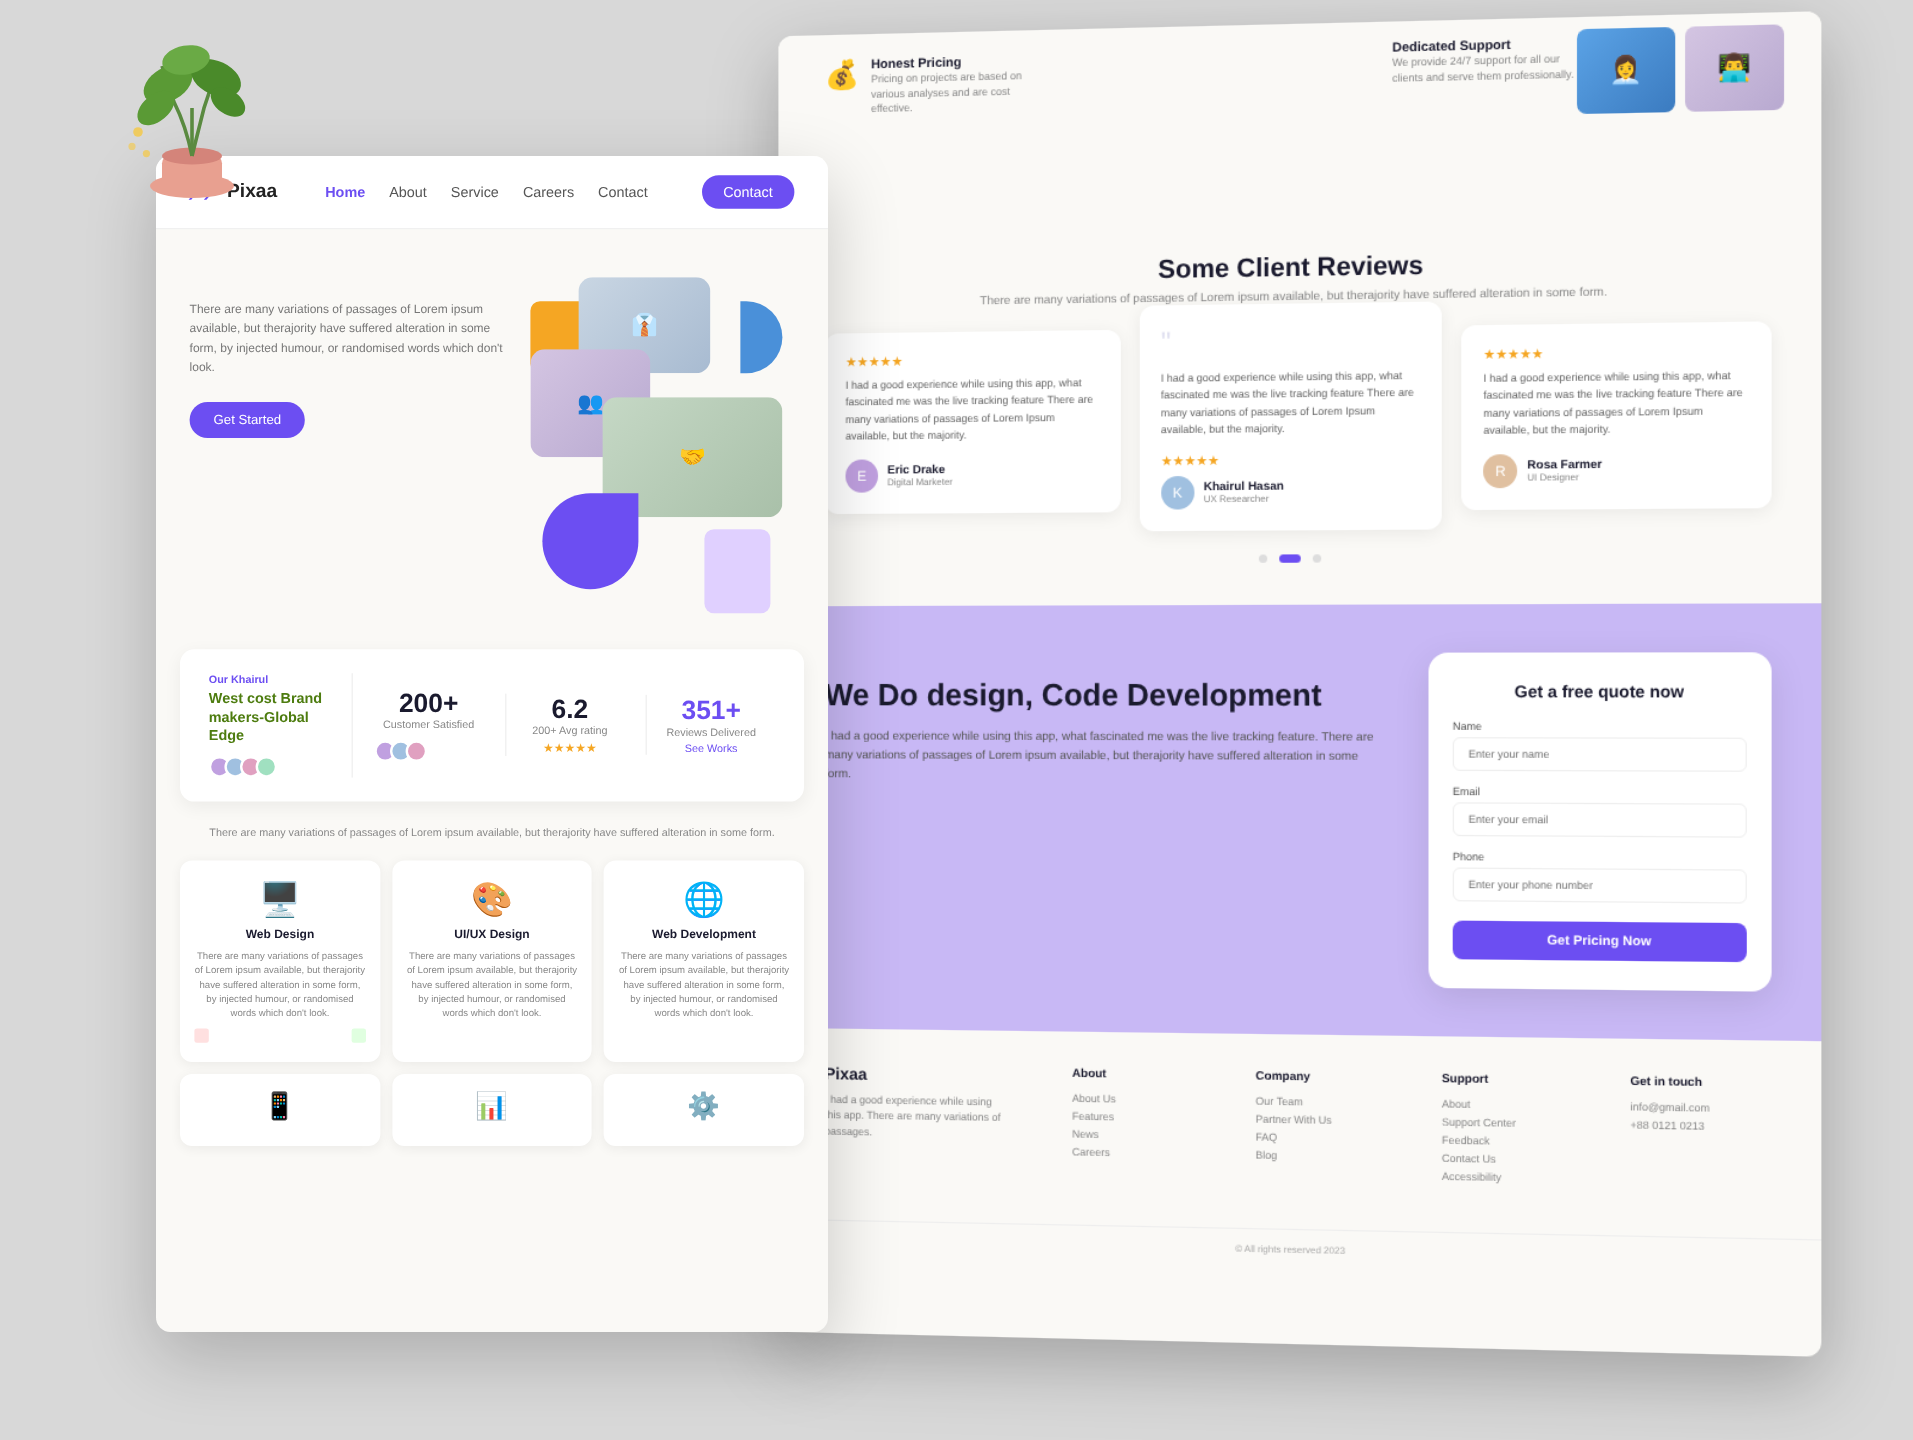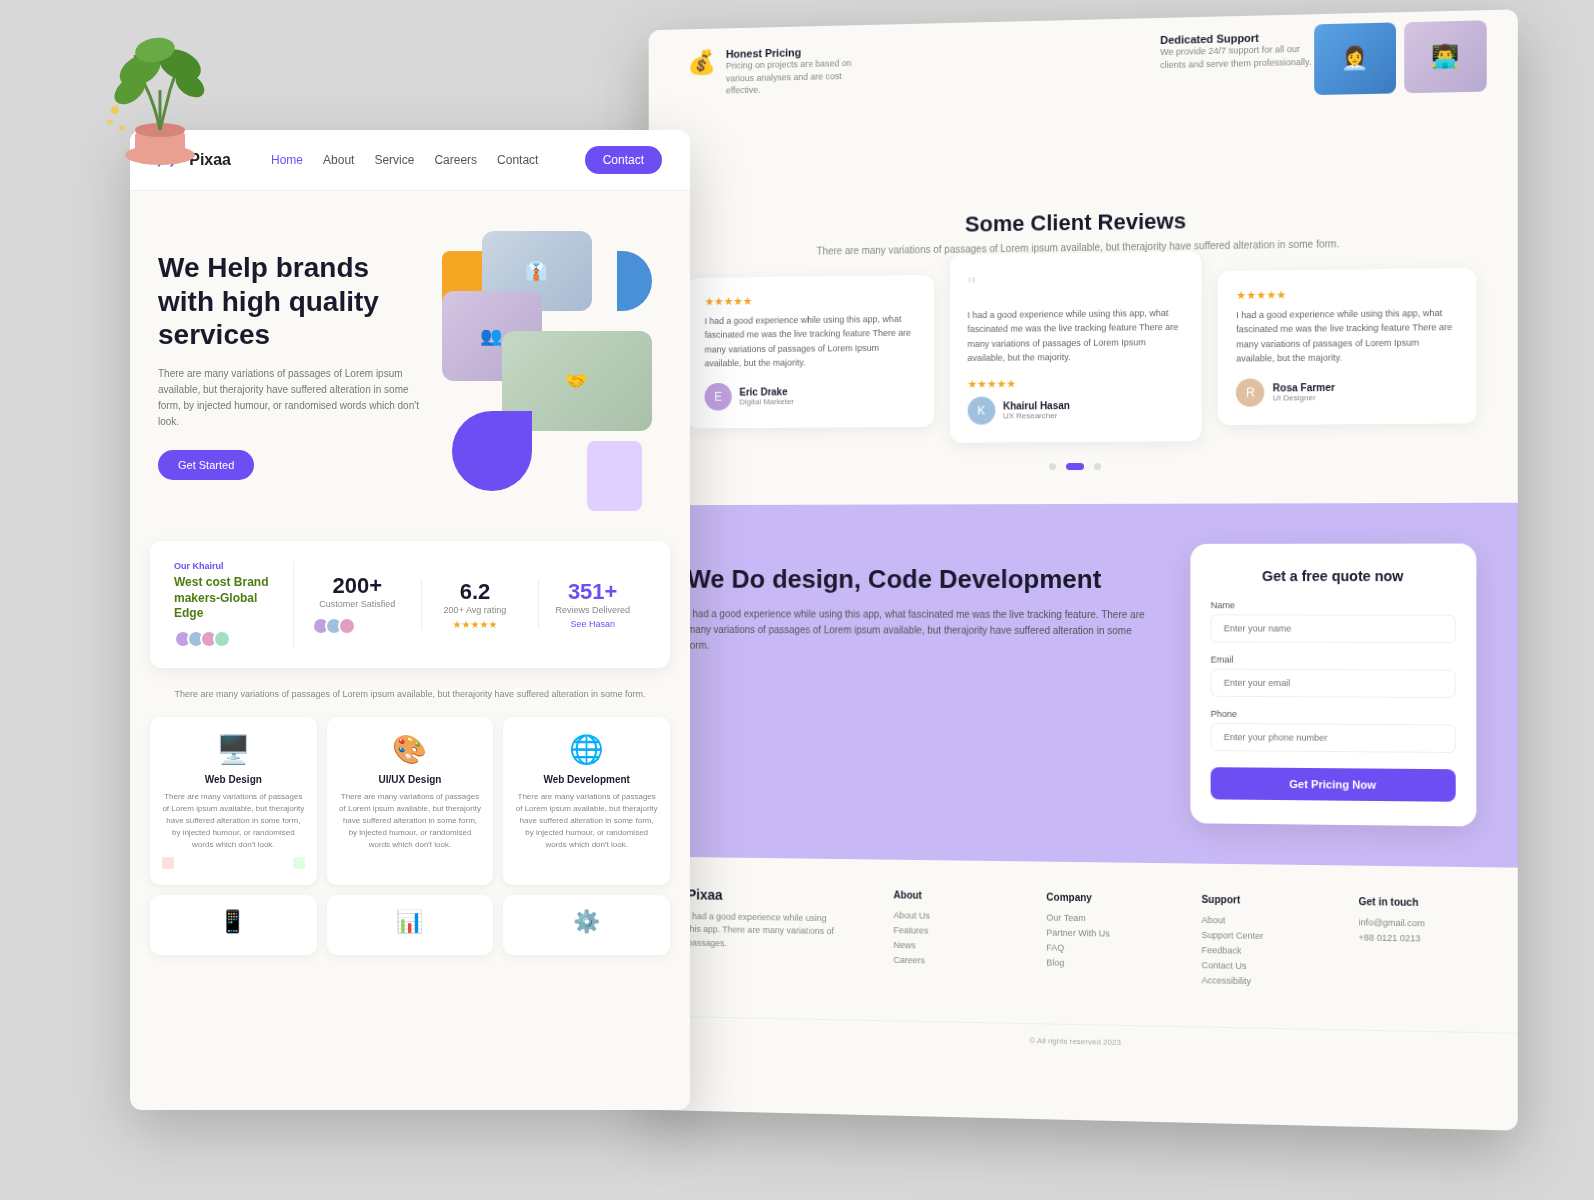--- a/index.html
+++ b/index.html
@@ -69,21 +69,21 @@
     }
     .logo-icon { color: #6c4ef2; font-size: 18px; }
     .nav-links {
       display: flex; gap: 20px;
       margin-left: 40px; flex: 1;
     }
     .nav-link {
       font-size: 12px; color: #555; cursor: pointer;
       text-decoration: none;
     }
-    .nav-link.active { color: #6c4ef2; font-weight: 400; }
+    .nav-link.active { color: #6c4ef2; font-weight: 700; }
     .nav-btn {
       background: #6c4ef2; color: white;
       border: none; border-radius: 20px;
       padding: 7px 18px; font-size: 12px;
       cursor: pointer; font-weight: 500;
     }
 
     .hero {
       padding: 40px 28px 30px;
       display: flex;
@@ -404,21 +404,20 @@
         <a class="nav-link">About</a>
         <a class="nav-link">Service</a>
         <a class="nav-link">Careers</a>
         <a class="nav-link">Contact</a>
       </div>
       <button class="nav-btn">Contact</button>
     </nav>
 
     <div class="hero">
       <div class="hero-text">
-        <h1 class="hero-title">We Help brands with high quality services</h1>
         <p class="hero-desc">There are many variations of passages of Lorem ipsum available, but therajority have suffered alteration in some form, by injected humour, or randomised words which don't look.</p>
         <button class="get-started-btn">Get Started</button>
       </div>
       <div class="hero-images">
         <div class="shape-yellow"></div>
         <div class="shape-blue-half"></div>
         <div class="img-card main-top">
           <div class="photo-people">👔</div>
         </div>
         <div class="img-card main-mid">
@@ -453,21 +452,21 @@
         </div>
       </div>
       <div class="stat-item">
         <div class="stat-num">6.2</div>
         <div class="stat-label">200+ Avg rating</div>
         <div class="stars-small">★★★★★</div>
       </div>
       <div class="stat-item">
         <div class="stat-num blue">351+</div>
         <div class="stat-label">Reviews Delivered</div>
-        <div class="see-works">See Hasan</div>
+        <div class="see-works">See Works</div>
       </div>
     </div>
 
     <div class="services-section">
       <p class="section-desc">There are many variations of passages of Lorem ipsum available, but therajority have suffered alteration in some form.</p>
       <div class="services-grid">
         <div class="service-card">
           <div class="service-icon">🖥️</div>
           <div class="service-name">Web Design</div>
           <div class="service-desc">There are many variations of passages of Lorem ipsum available, but therajority have suffered alteration in some form, by injected humour, or randomised words which don't look.</div>

